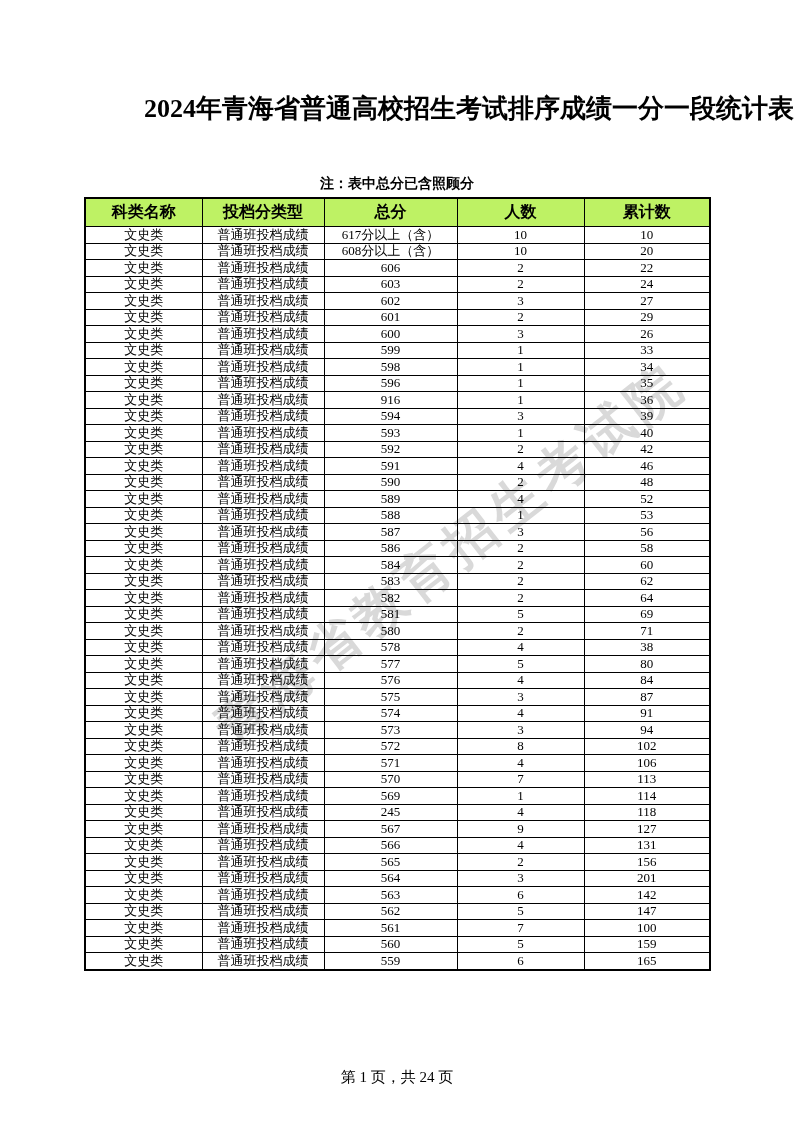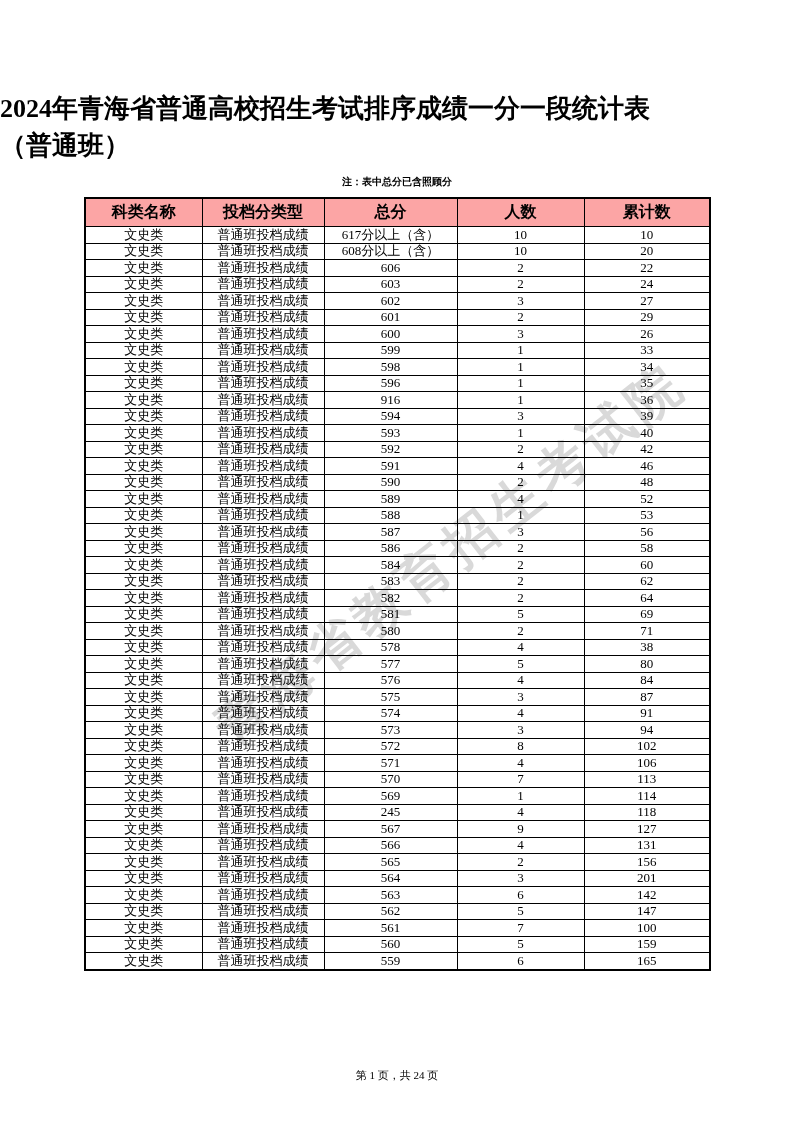--- a/index.html
+++ b/index.html
@@ -27,33 +27,33 @@
     color: rgba(120, 120, 120, 0.28);
     white-space: nowrap;
     z-index: 1;
     pointer-events: none;
   }
   .title {
     position: absolute;
     top: 90px;
     left: 0;
     width: 100%;
-    text-align: left;
+    text-align: right;
     font-size: 26px;
     font-weight: bold;
     line-height: 37px;
     z-index: 2;
   }
   .note {
     position: absolute;
     top: 175px;
     left: 0;
     width: 100%;
     text-align: center;
-    font-size: 10px;
+    font-size: 14px;
     font-weight: bold;
     z-index: 2;
   }
   table.score-table {
     position: absolute;
     left: 84px;
     top: 197px;
     width: 625px;
     border-collapse: collapse;
     table-layout: fixed;
@@ -64,51 +64,50 @@
   table.score-table th,
   table.score-table td {
     border: 1.5px solid #000;
     text-align: center;
     vertical-align: middle;
     padding: 0;
     overflow: hidden;
     white-space: nowrap;
   }
   table.score-table th {
-    background: #fca5a5;
+    background: #bef264;
     height: 27px;
     font-size: 16px;
     font-weight: bold;
   }
   table.score-table td {
     height: 15.5px;
     font-size: 13px;
     line-height: 1.05;
     background: transparent;
   }
   .footer {
     position: absolute;
     top: 1068px;
     left: 0;
     width: 100%;
     text-align: center;
-    font-size: 11px;
+    font-size: 15px;
     z-index: 2;
   }
 </style>
 </head>
 <body>
 
 <div class="page">
 
   <div class="watermark">青海省教育招生考试院</div>
 
   <div class="title">
     <div>2024年青海省普通高校招生考试排序成绩一分一段统计表</div>
-    <div>（普通班）</div>
   </div>
 
   <div class="note">注：表中总分已含照顾分</div>
 
   <table class="score-table">
     <colgroup>
       <col style="width:117px">
       <col style="width:122px">
       <col style="width:133px">
       <col style="width:127px">

